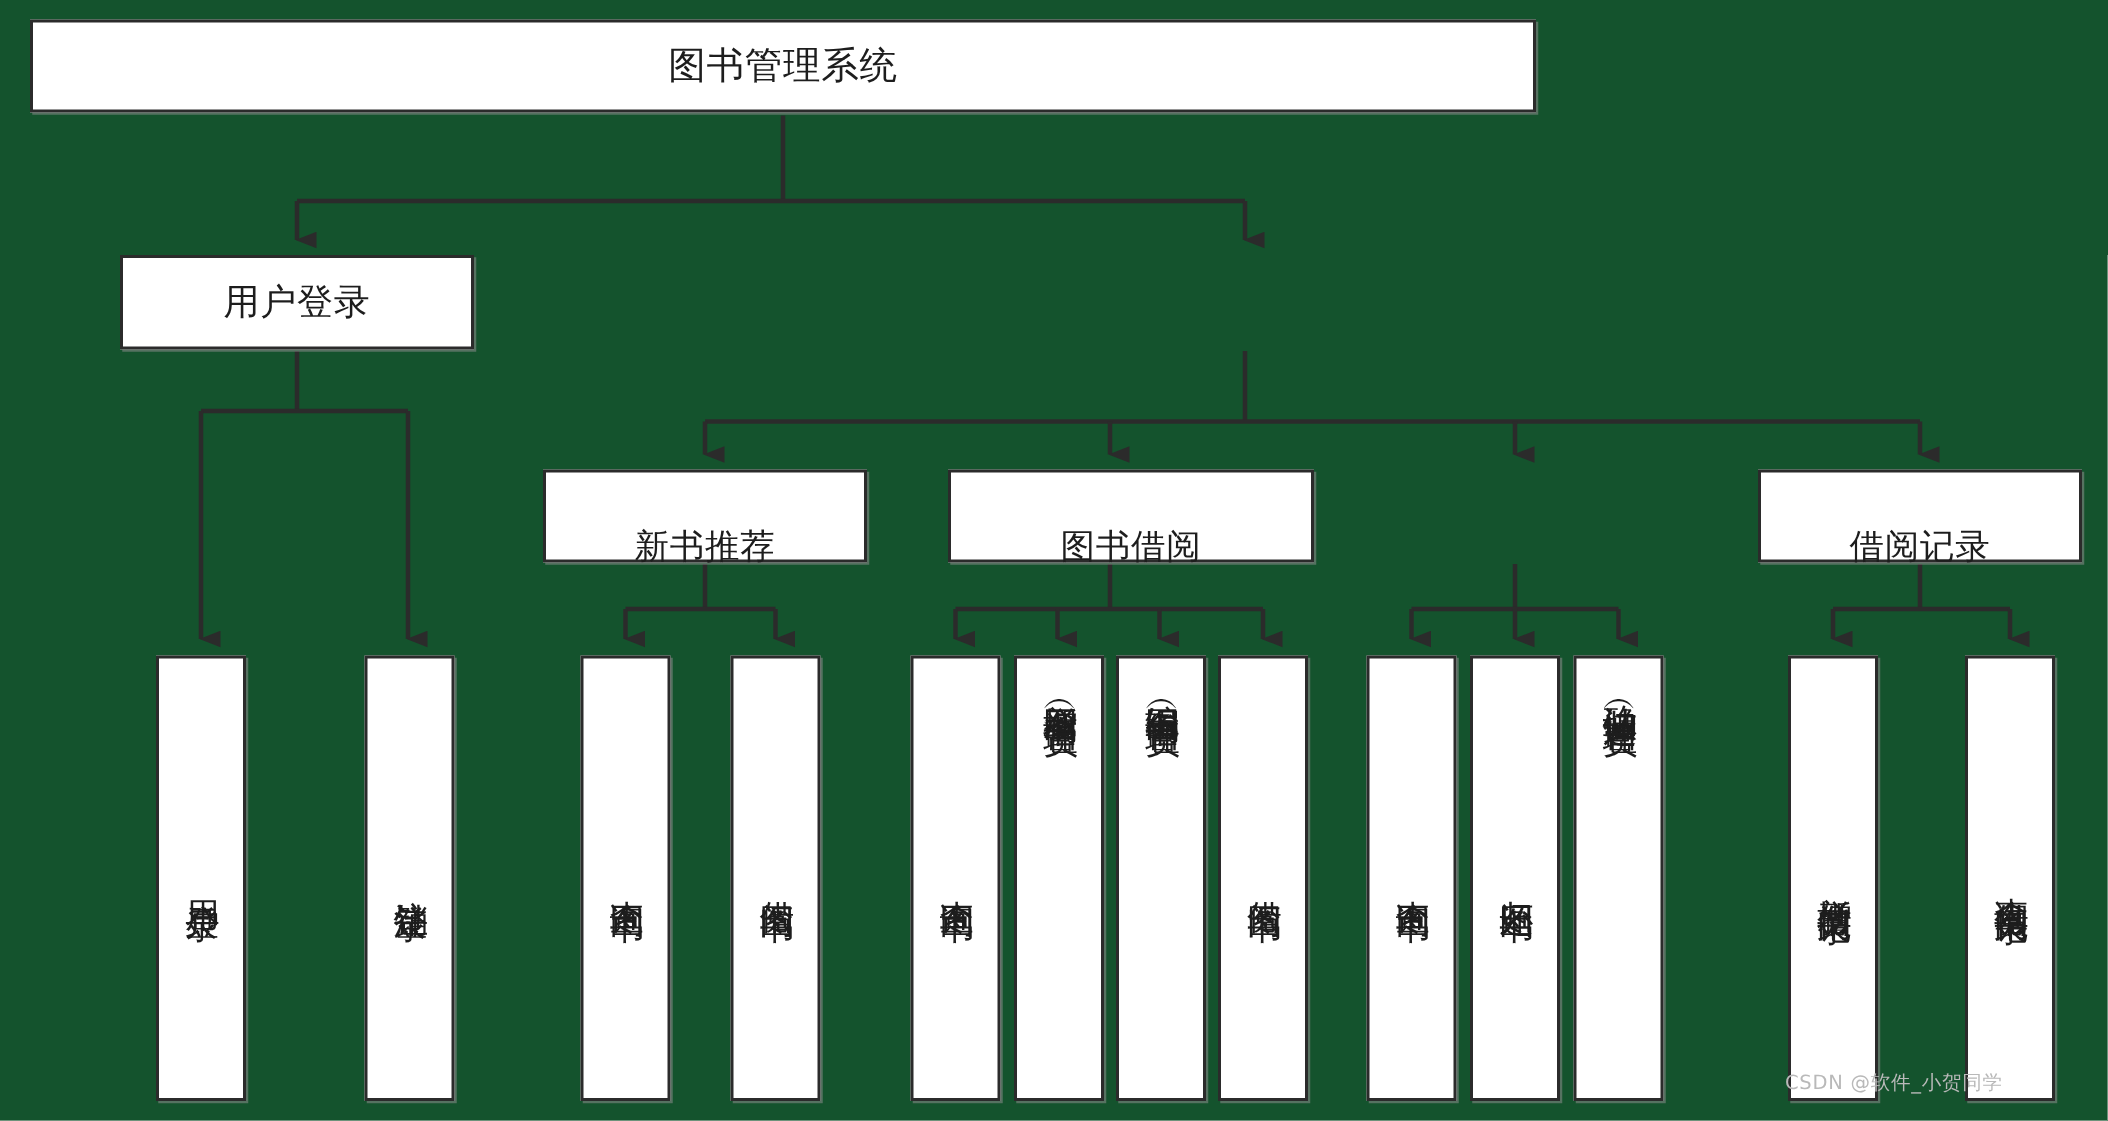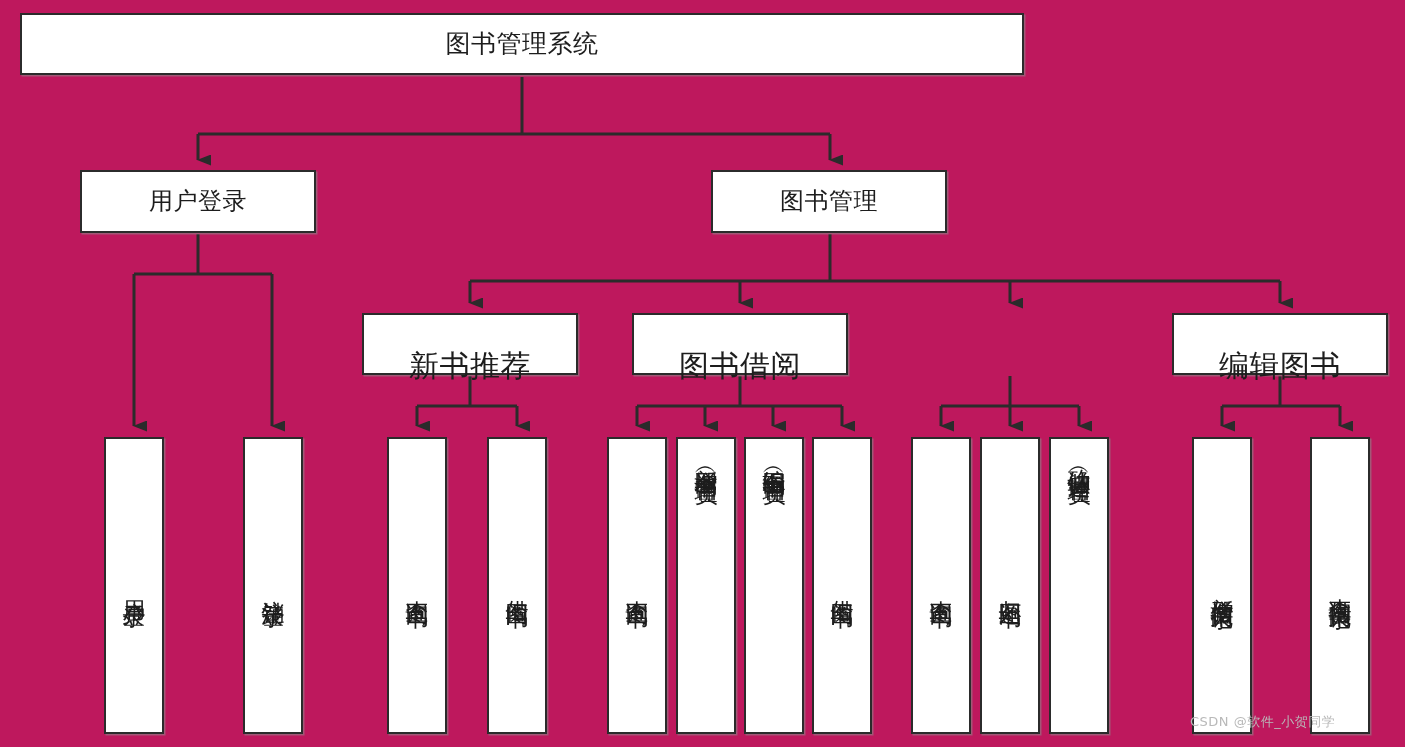--- a/index.html
+++ b/index.html
@@ -10,21 +10,21 @@
   body {
     width: 1405px;
     height: 747px;
     font-family: "DejaVu Sans", "Liberation Sans", sans-serif;
     overflow: hidden;
   }
   #diagram-root {
     position: relative;
     width: 1405px;
     height: 747px;
-    background: #be185d;
+    background: #14532d;
   }
   svg.edges {
     position: absolute;
     left: 0;
     top: 0;
     width: 1405px;
     height: 747px;
     pointer-events: none;
   }
   .node {
@@ -39,21 +39,21 @@
   }
   .node-label {
     color: #1d1d1d;
     text-align: center;
     line-height: 1.18;
     white-space: pre;
     letter-spacing: 0.5px;
   }
   .node.root .node-label { font-size: 25px; }
   .node.level2 .node-label { font-size: 24px; }
-  .node.level3 .node-label { font-size: 30px; margin-top: 44px; }
+  .node.level3 .node-label { font-size: 23px; margin-top: 44px; }
   .node.leaf {
     align-items: flex-start;
     justify-content: center;
     padding-top: 12px;
   }
   .node.leaf .node-label {
     font-size: 23px;
     writing-mode: vertical-rl;
     text-orientation: upright;
     line-height: 1.0;
@@ -130,32 +130,29 @@
     </g>
   </svg>
 
   <div class="node root" style="left:20px; top:13px; width:1004px; height:62px;">
     <span class="node-label">图书管理系统</span>
   </div>
 
   <div class="node level2" style="left:80px; top:170px; width:236px; height:63px;">
     <span class="node-label">用户登录</span>
   </div>
-  <div class="node level2" style="left:711px; top:170px; width:236px; height:63px;">
-    <span class="node-label">图书管理</span>
-  </div>
 
   <div class="node level3" style="left:362px; top:313px; width:216px; height:62px;">
     <span class="node-label">新书推荐</span>
   </div>
-  <div class="node level3" style="left:632px; top:313px; width:216px; height:62px;">
+  <div class="node level3" style="left:632px; top:313px; width:244px; height:62px;">
     <span class="node-label">图书借阅</span>
   </div>
   <div class="node level3" style="left:1172px; top:313px; width:216px; height:62px;">
-    <span class="node-label">编辑图书</span>
+    <span class="node-label">借阅记录</span>
   </div>
 
   <div class="node leaf center-v" style="left:104px; top:437px; width:60px; height:297px;">
     <span class="node-label">用户登录</span>
   </div>
   <div class="node leaf center-v" style="left:243px; top:437px; width:60px; height:297px;">
     <span class="node-label">注销登录</span>
   </div>
 
   <div class="node leaf center-v" style="left:387px; top:437px; width:60px; height:297px;">

